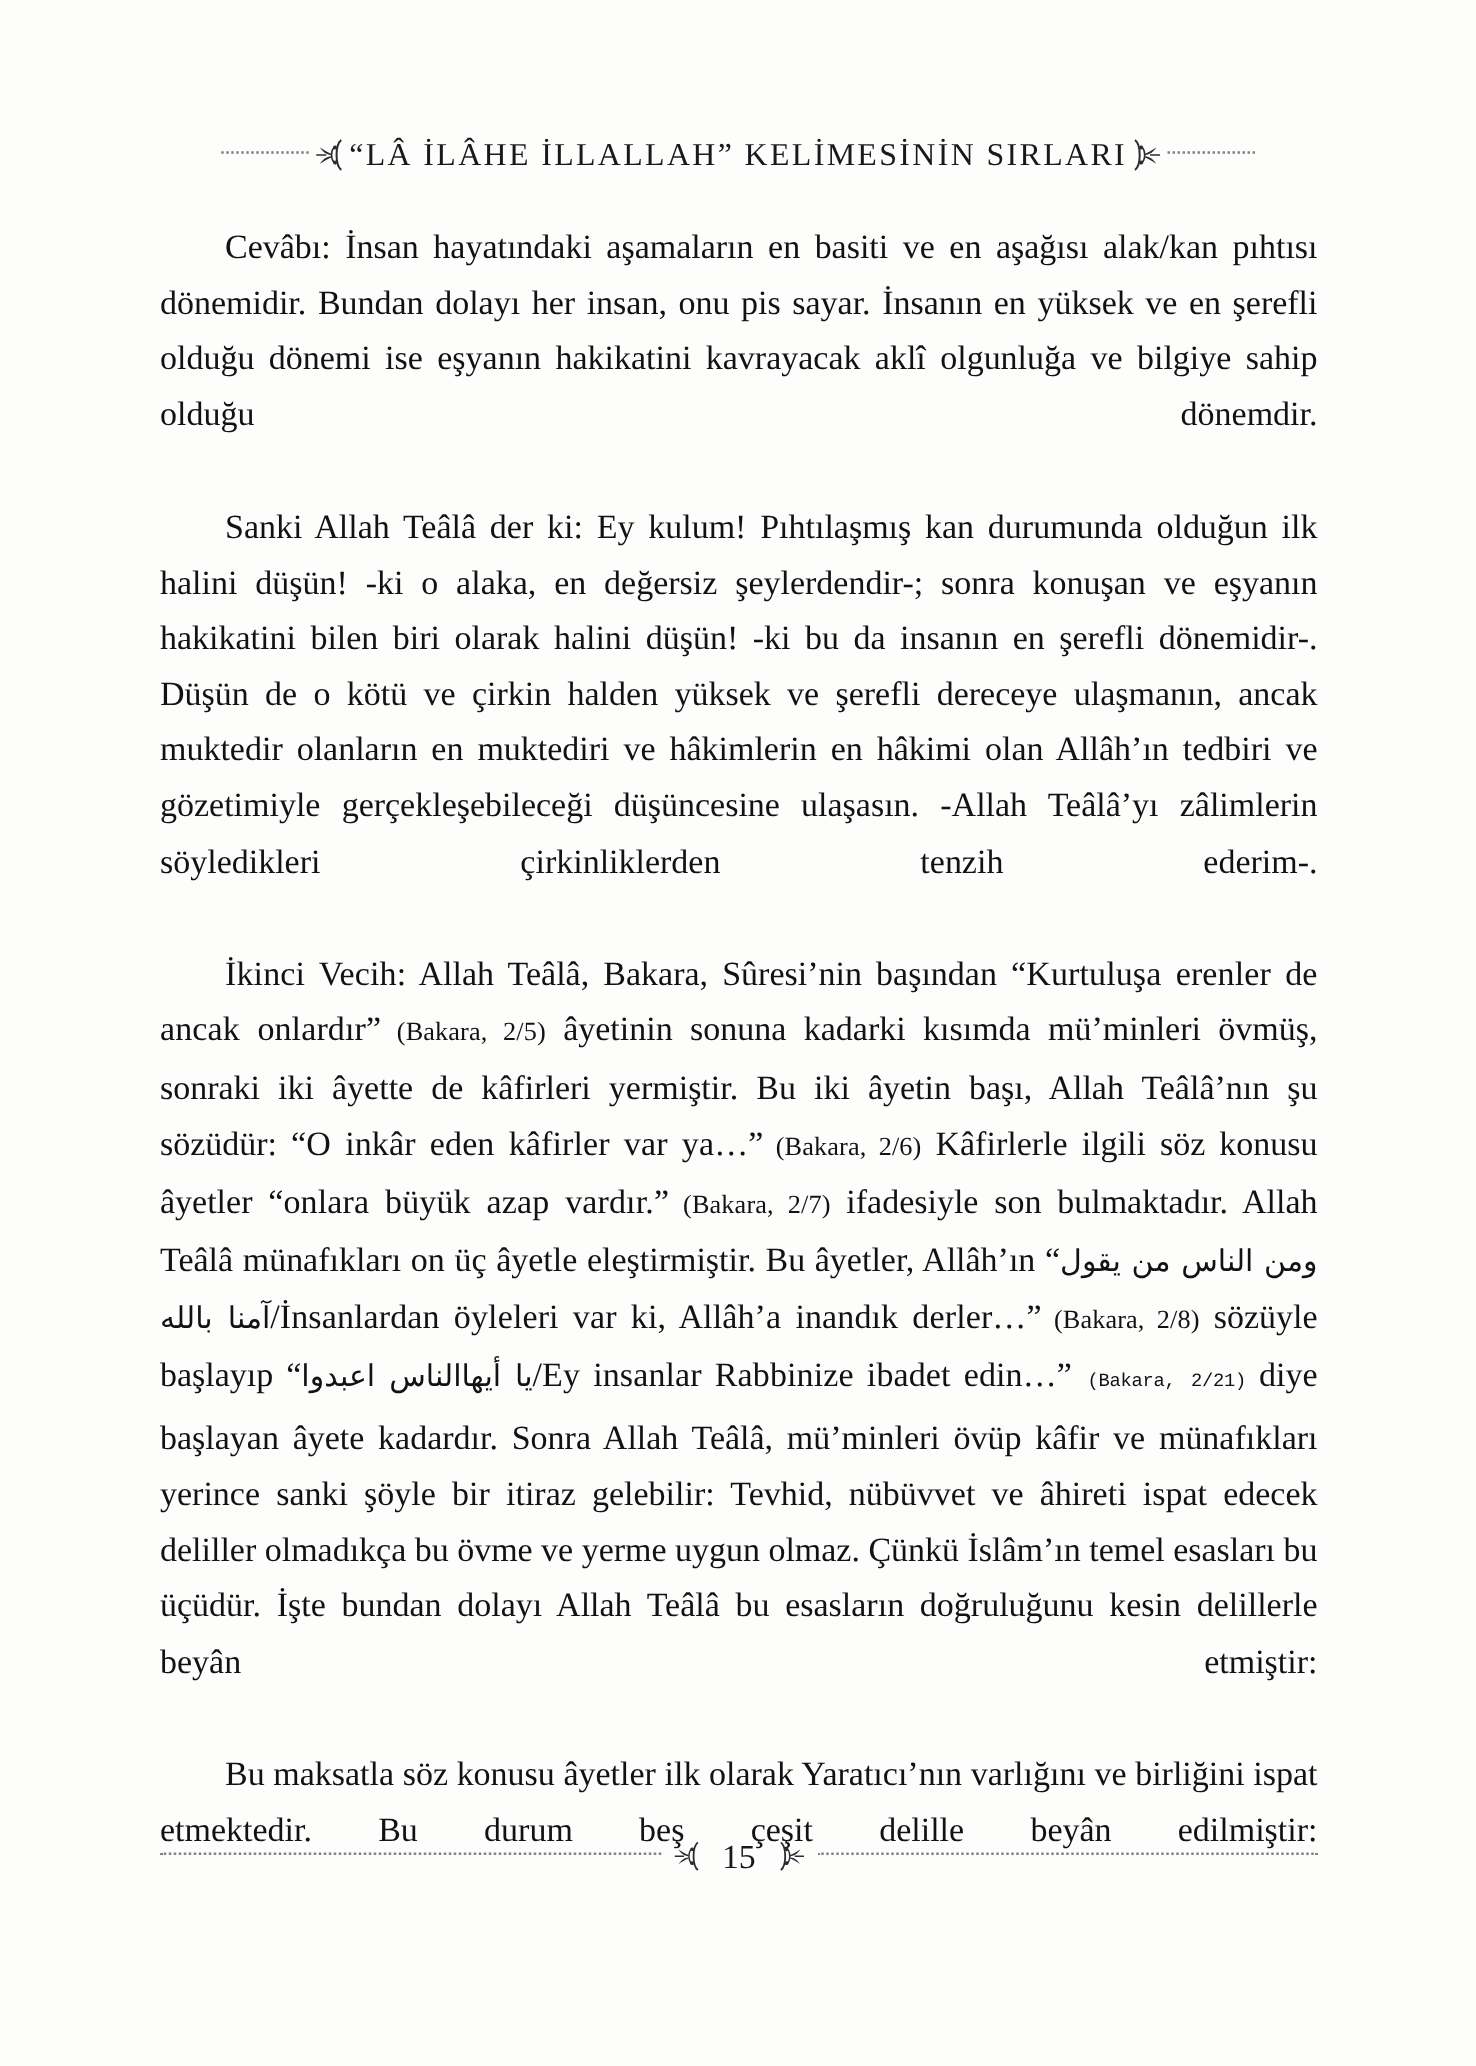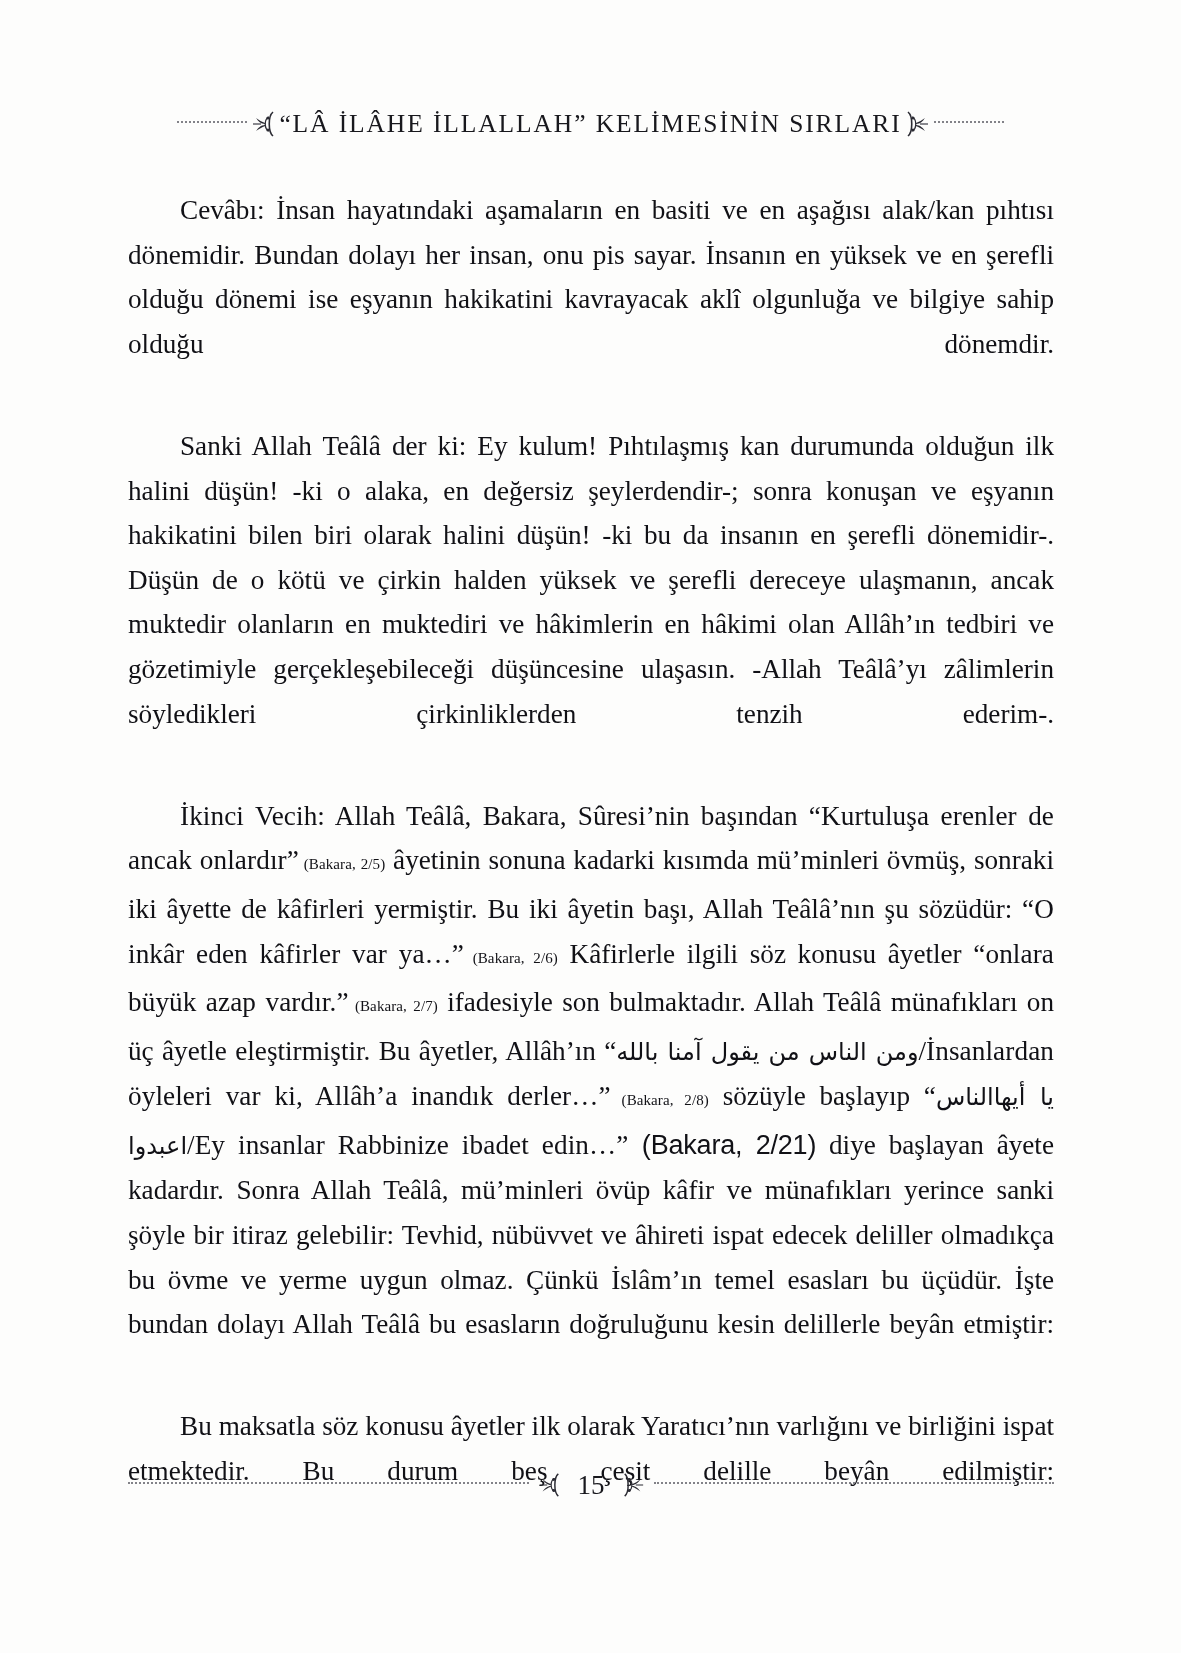--- a/index.html
+++ b/index.html
@@ -74,32 +74,32 @@
     font-size: 27.2px;
     line-height: 44.6px;
     text-align: justify;
     text-justify: inter-word;
     -webkit-hyphens: none;
     hyphens: none;
     word-spacing: -0.2px;
     color: #111116;
   }
   p.para.indent { text-indent: 52px; }
-  p.gap-before { margin-top: 13px; }
+  p.gap-before { }
   p.para:last-child { margin-bottom: 0; }
 
   .it { font-style: italic; }
   .bold { font-weight: normal; letter-spacing: .1px; }
   .cite {
+    font-size: 21px;
+    letter-spacing: .1px;
+  }
+  .cite-alt {
     font-size: 15px;
-    letter-spacing: .1px;
-  }
-  .cite-alt {
-    font-size: 27px;
-    font-family: Liberation Sans, sans-serif;
+    font-family: Liberation Mono, monospace;
     letter-spacing: -0.2px;
   }
   .ar {
     font-family: "DejaVu Sans", "Liberation Sans", sans-serif;
     font-size: 24px;
     direction: rtl;
     unicode-bidi: isolate;
     letter-spacing: 0;
   }
 

